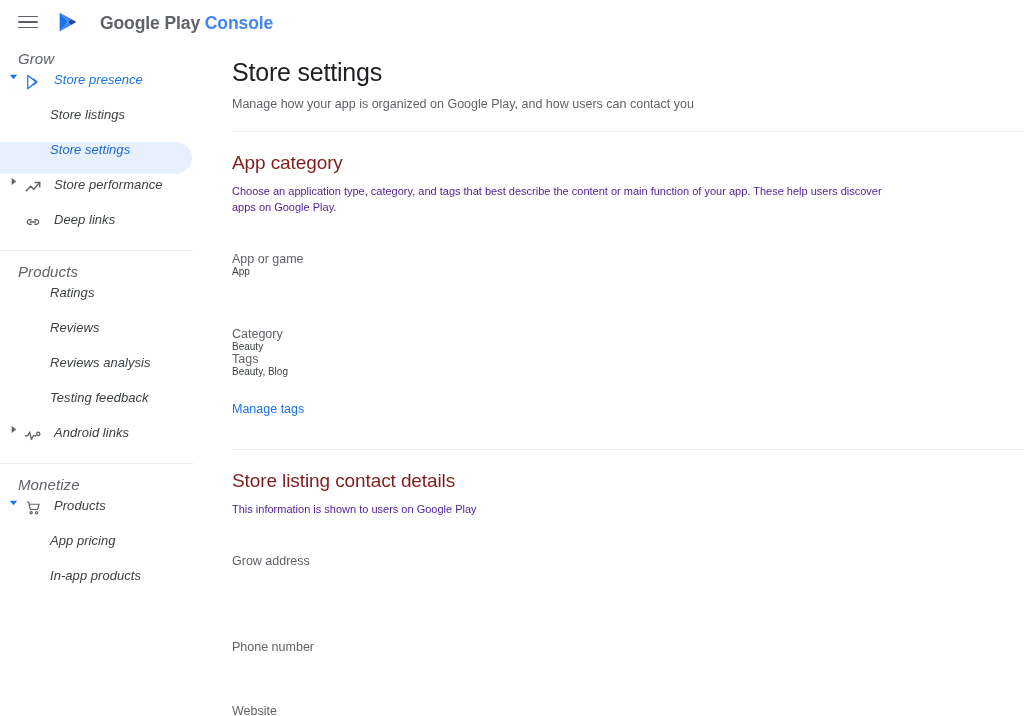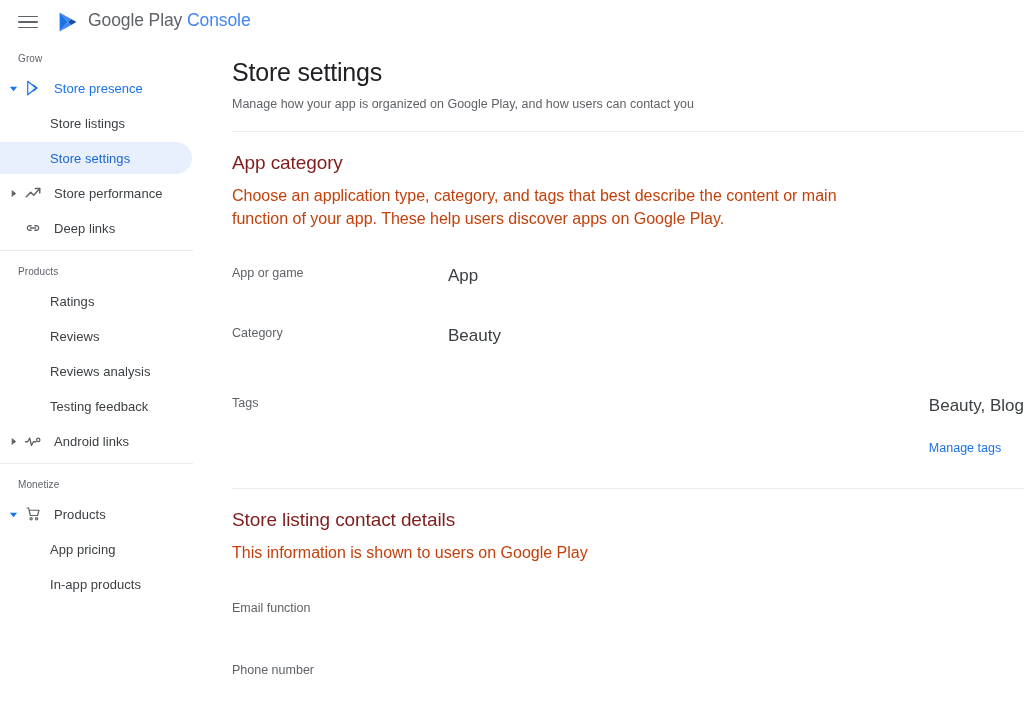--- a/index.html
+++ b/index.html
@@ -38,23 +38,24 @@
   }
   .hamburger span {
     display: block;
     height: 1.6px;
     width: 20px;
     background: #5f6368;
     border-radius: 1px;
   }
   .brand {
     display: flex;
-    align-items: flex-start;
-    gap: 8px;
+    align-items: flex-end;
+    gap: 20px;
     cursor: pointer;
+    font-weight: bold;
   }
   .play-logo { width: 24px; height: 24px; display: block; }
   .brand-text {
     font-size: 17.5px;
     letter-spacing: -0.1px;
     white-space: nowrap;
   }
   .brand-google { color: #5f6368; }
   .brand-console { color: #4285f4; }
 
@@ -62,44 +63,46 @@
   .sidebar {
     position: absolute;
     top: 44px;
     left: 0;
     width: 210px;
     height: 672px;
     background: #ffffff;
     overflow: hidden;
   }
   .nav-section-label {
-    font-size: 10px;
+    font-size: 15px;
     color: #5f6368;
     padding-left: 18px;
     height: 28px;
     display: flex;
     align-items: center;
     letter-spacing: 0.1px;
+    font-style: italic;
   }
   .nav-divider {
     height: 1px;
     background: #e8eaed;
     width: 193px;
     margin: 6px 0 6px 0;
   }
   .nav-item {
     position: relative;
     height: 32px;
     display: flex;
-    align-items: center;
+    align-items: flex-start;
     cursor: pointer;
     margin-right: 18px;
     border-top-right-radius: 16px;
     border-bottom-right-radius: 16px;
     margin-bottom: 3px;
+    font-style: italic;
   }
   .nav-item.active {
     background: #e8f0fe;
   }
   .nav-arrow {
     width: 18px;
     min-width: 18px;
     margin-left: 4px;
     display: flex;
     align-items: center;
@@ -158,39 +161,40 @@
     width: 792px;
   }
   .section-title {
     font-size: 19px;
     color: #7f1d1d;
     font-weight: 400;
     margin: 20px 0 0 22px;
     letter-spacing: -0.1px;
   }
   .section-desc {
-    font-size: 16px;
-    color: #c2410c;
+    font-size: 11px;
+    color: #4c1d95;
     margin: 10px 0 0 22px;
     max-width: 652px;
     line-height: 1.45;
   }
   .field-row {
     display: flex;
     margin-left: 22px;
     align-items: flex-start;
+    flex-direction: column;
   }
   .field-label {
     width: 216px;
     min-width: 216px;
     font-size: 12.5px;
     color: #5f6368;
   }
   .field-value {
-    font-size: 17px;
+    font-size: 10px;
     color: #3c4043;
   }
   .link {
     font-size: 12.5px;
     color: #1a73e8;
     cursor: pointer;
     text-decoration: none;
   }
 </style>
 </head>
@@ -323,44 +327,44 @@
   <div class="main-divider" style="margin-top:20px;"></div>
 
   <h2 class="section-title">App category</h2>
   <div class="section-desc">Choose an application type, category, and tags that best describe the content or main function of your app. These help users discover apps on Google Play.</div>
 
   <div class="field-row" style="margin-top:36px;">
     <div class="field-label">App or game</div>
     <div class="field-value">App</div>
   </div>
 
-  <div class="field-row" style="margin-top:40px;">
+  <div class="field-row" style="margin-top:50px;">
     <div class="field-label">Category</div>
     <div class="field-value">Beauty</div>
   </div>
 
-  <div class="field-row" style="margin-top:50px;justify-content:space-between;">
+  <div class="field-row" style="justify-content:space-between;">
     <div class="field-label">Tags</div>
     <div>
       <div class="field-value">Beauty, Blog</div>
       <a class="link" style="display:inline-block;margin-top:25px;">Manage tags</a>
     </div>
   </div>
 
   <div class="main-divider" style="margin-top:32px;"></div>
 
   <h2 class="section-title">Store listing contact details</h2>
   <div class="section-desc">This information is shown to users on Google Play</div>
 
   <div class="field-row" style="margin-top:36px;">
-    <div class="field-label">Email function</div>
+    <div class="field-label">Grow address</div>
     <div class="field-value"></div>
   </div>
 
-  <div class="field-row" style="margin-top:48px;">
+  <div class="field-row" style="margin-top:72px;">
     <div class="field-label">Phone number</div>
     <div class="field-value"></div>
   </div>
 
   <div class="field-row" style="margin-top:50px;">
     <div class="field-label">Website</div>
     <div class="field-value"></div>
   </div>
 </main>
 

